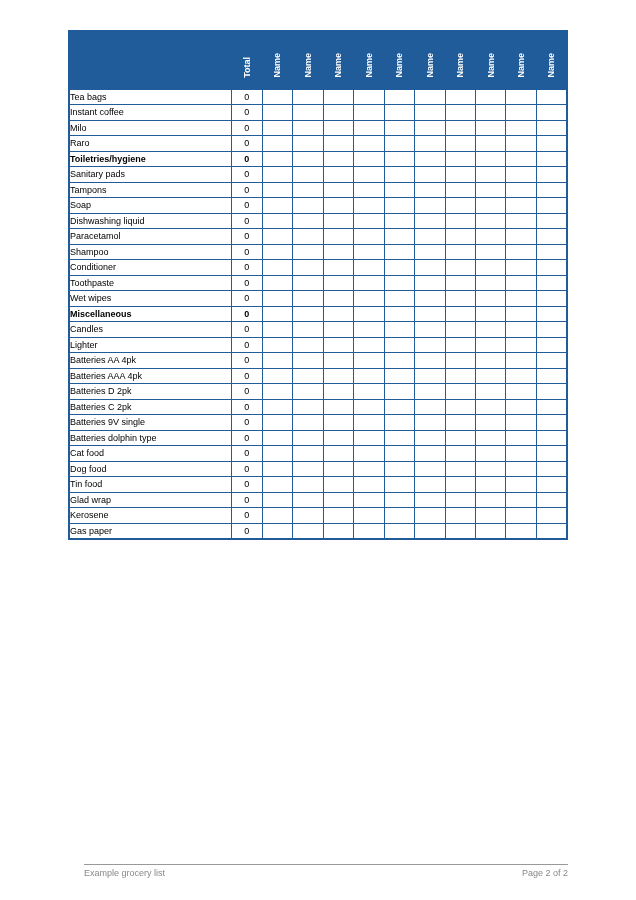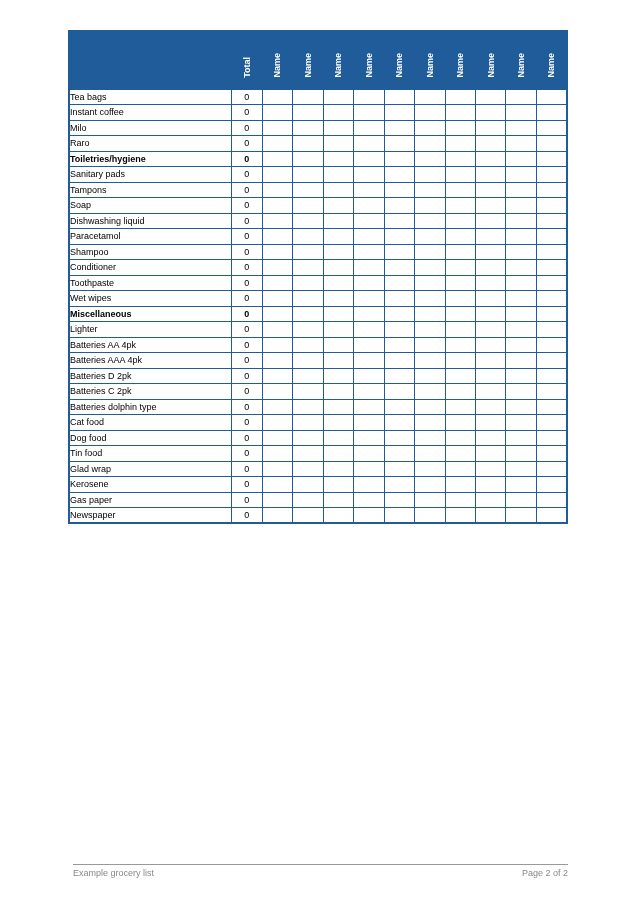--- a/index.html
+++ b/index.html
@@ -61,21 +61,21 @@
     text-align: center;
     color: #000;
   }
   .section .item-cell,
   .section .total-cell {
     font-weight: bold;
     margin-top: 20px;
   }
   .footer {
     position: absolute;
-    left: 73px;
+    left: 84px;
     right: 68px;
     bottom: 22px;
     border-top: 0.5px solid #999;
     padding-top: 3px;
     font-size: 9px;
     color: #888;
     display: flex;
     justify-content: space-between;
   }
 </style>
@@ -319,20 +319,34 @@
           <td></td>
           <td></td>
           <td></td>
           <td></td>
           <td></td>
           <td></td>
           <td></td>
           <td></td>
         </tr>
         <tr>
+          <td class="item-cell">Candles</td>
+          <td class="total-cell">0</td>
+          <td></td>
+          <td></td>
+          <td></td>
+          <td></td>
+          <td></td>
+          <td></td>
+          <td></td>
+          <td></td>
+          <td></td>
+          <td></td>
+        </tr>
+        <tr>
           <td class="item-cell">Lighter</td>
           <td class="total-cell">0</td>
           <td></td>
           <td></td>
           <td></td>
           <td></td>
           <td></td>
           <td></td>
           <td></td>
           <td></td>
@@ -389,20 +403,34 @@
           <td></td>
           <td></td>
           <td></td>
           <td></td>
           <td></td>
           <td></td>
           <td></td>
           <td></td>
         </tr>
         <tr>
+          <td class="item-cell">Batteries 9V single</td>
+          <td class="total-cell">0</td>
+          <td></td>
+          <td></td>
+          <td></td>
+          <td></td>
+          <td></td>
+          <td></td>
+          <td></td>
+          <td></td>
+          <td></td>
+          <td></td>
+        </tr>
+        <tr>
           <td class="item-cell">Batteries dolphin type</td>
           <td class="total-cell">0</td>
           <td></td>
           <td></td>
           <td></td>
           <td></td>
           <td></td>
           <td></td>
           <td></td>
           <td></td>
@@ -474,34 +502,20 @@
           <td></td>
           <td></td>
           <td></td>
           <td></td>
           <td></td>
           <td></td>
           <td></td>
         </tr>
         <tr>
           <td class="item-cell">Gas paper</td>
-          <td class="total-cell">0</td>
-          <td></td>
-          <td></td>
-          <td></td>
-          <td></td>
-          <td></td>
-          <td></td>
-          <td></td>
-          <td></td>
-          <td></td>
-          <td></td>
-        </tr>
-        <tr>
-          <td class="item-cell">Newspaper</td>
           <td class="total-cell">0</td>
           <td></td>
           <td></td>
           <td></td>
           <td></td>
           <td></td>
           <td></td>
           <td></td>
           <td></td>
           <td></td>

